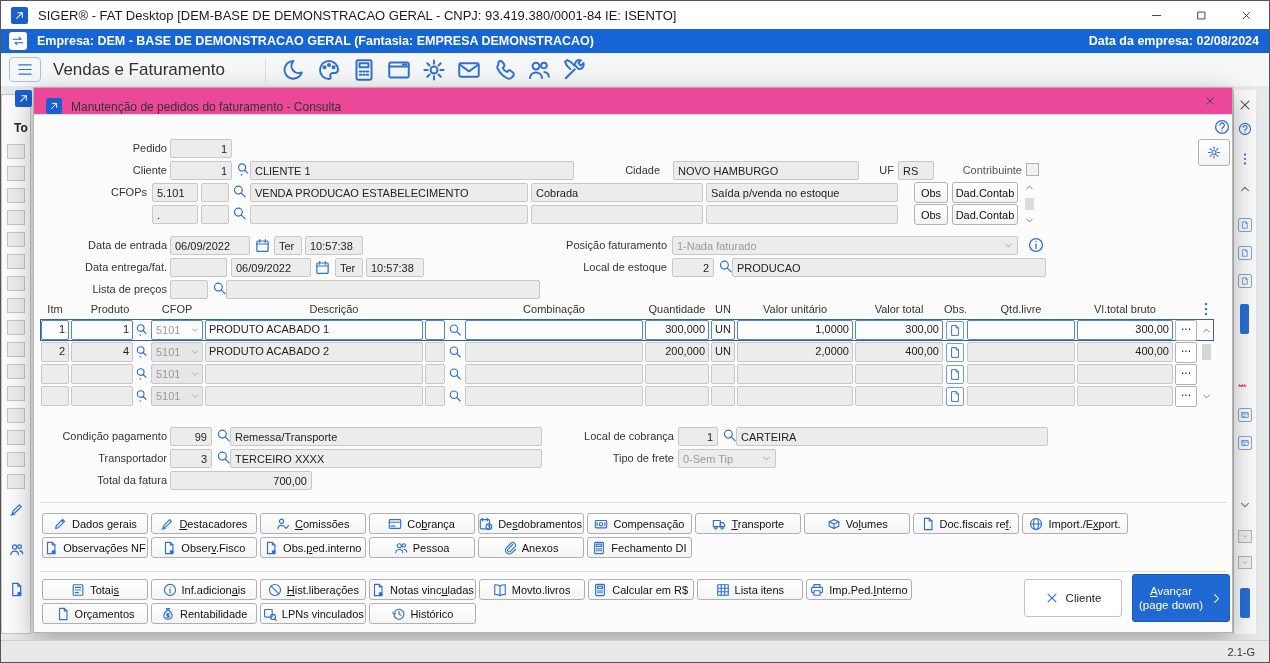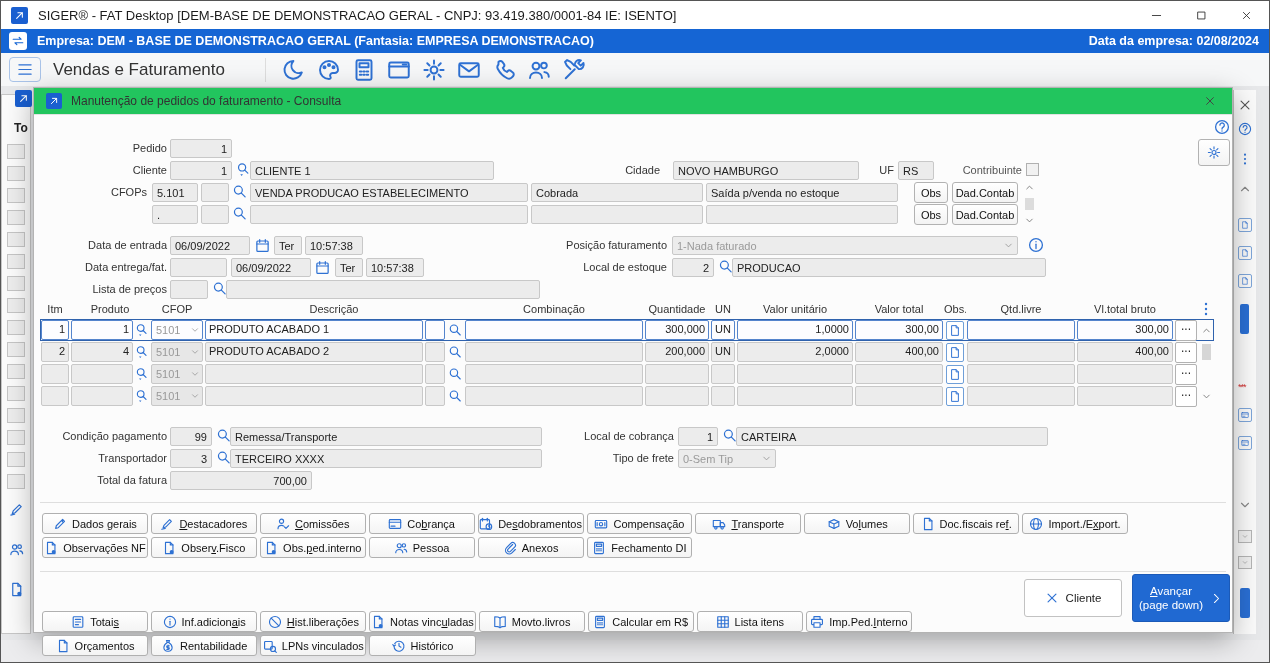--- a/index.html
+++ b/index.html
@@ -27,21 +27,21 @@
   .desktop{position:absolute;left:0;top:85px;right:0;bottom:22px;background:#e7e8ea;}
   .bgpanel-left{position:absolute;left:0;top:8px;width:30px;bottom:6px;background:#fbfbfb;border:1px solid #c6c6c6;box-sizing:border-box;}
   .bgpanel-left .hdr{display:block;font-size:12px;font-weight:bold;color:#222;padding:26px 0 2px 12px;}
   .bgbox{width:16px;height:13px;background:#ededed;border:1px solid #c5c5c5;margin:7px auto 0;}
   .bgico{position:absolute;left:7px;width:15px;height:15px;color:#2e71d3;}
   .bg-dlgicon{position:absolute;left:14px;top:4px;width:17px;height:17px;background:#1a5fd0;border-radius:2px;color:#fff;padding:2px;box-sizing:border-box;}
   .bgpanel-right{position:absolute;left:1232px;top:4px;width:22px;bottom:6px;background:#fafafa;border-left:1px solid #bdbdbd;}
   .bgr{position:absolute;left:4px;width:14px;height:14px;}
   
   .dialog{position:absolute;left:32px;top:1px;width:1200px;height:546px;background:#fcfcfc;border:1px solid #b3b3b3;box-shadow:0 8px 26px rgba(0,0,0,.3);box-sizing:border-box;}
-  .dlg-titlebar{height:26px;background:#22c55e;display:flex;align-items:center;border-bottom:1px solid #e2e2e2;}
+  .dlg-titlebar{height:26px;background:#ec4899;display:flex;align-items:flex-end;border-bottom:1px solid #e2e2e2;}
   .dlg-icon{width:16px;height:16px;background:#1a5fd0;border-radius:2px;margin-left:12px;color:#fff;padding:2px;box-sizing:border-box;flex:none;}
   .dlg-title{font-size:12px;color:#333;margin-left:9px;}
   .dlg-close{margin-left:auto;width:44px;height:100%;display:flex;align-items:center;justify-content:center;color:#444;}
   .dlg-close span{width:12px;height:12px;display:block;}
   .dlg-body{position:relative;height:518px;font-size:11px;color:#222;}
   .pos{position:absolute;box-sizing:border-box;}
   .lbl{font-size:11px;color:#333;text-align:right;line-height:19px;white-space:nowrap;}
   .fld{height:19px;background:#ececec;border:1px solid #c8c8c8;border-radius:2px;line-height:16px;padding:1px 4px;font-size:11px;color:#222;overflow:hidden;white-space:nowrap;}
   .fld.num{text-align:right;}
   .combo{height:19px;background:#ececec;border:1px solid #c8c8c8;border-radius:2px;display:flex;align-items:center;padding:0 3px 0 4px;color:#9a9a9a;}
@@ -75,21 +75,21 @@
   .iconcell i{width:14px;height:14px;display:block;}
   .obswrap,.morewrap,.scrollc{display:flex;align-items:center;justify-content:center;height:100%;}
   .obsbtn{width:18px;height:19px;background:#fff;border:1px solid #6f9fd8;border-radius:2px;color:#2e71d3;padding:2px;box-sizing:border-box;display:block;}
   .morebtn{width:20px;height:19px;background:#fff;border:1px solid #b2b2b2;border-radius:2px;text-align:center;line-height:11px;font-size:12px;color:#222;display:block;}
   .tsarr{width:11px;height:11px;color:#777;display:block;}
   .tsthumb{width:9px;height:16px;background:#d6d6d6;display:block;}
   
   .btnrow{position:absolute;display:grid;gap:3px;}
   #panel-row1,#panel-row2{left:8px;width:1086px;grid-template-columns:repeat(10,1fr);}
   #panel-row1{top:398px;} #panel-row2{top:422px;}
-  #action-row1,#action-row2{left:8px;width:870px;grid-template-columns:repeat(8,1fr);margin-top:32px;}
+  #action-row1,#action-row2{left:8px;width:870px;grid-template-columns:repeat(8,1fr);}
   #action-row1{top:464px;} #action-row2{top:488px;}
   #action-row2{grid-template-columns:repeat(8,1fr);}
   .pbtn{height:21px;background:linear-gradient(#ffffff,#f4f4f4);border:1px solid #b0b0b0;border-radius:3px;display:flex;align-items:center;justify-content:center;gap:5px;font-size:11px;color:#111;padding:0 2px;white-space:nowrap;overflow:hidden;cursor:default;font-family:"Liberation Sans",sans-serif;}
   .pbtn .bicon{width:14px;height:14px;color:#2e71d3;flex:none;}
   .cancelbtn{position:absolute;left:990px;top:464px;width:96px;height:36px;background:#fff;border:1px solid #c2c2c2;border-radius:3px;display:flex;align-items:center;justify-content:center;gap:7px;font-size:11.5px;color:#222;}
   .cancelbtn .bicon{width:14px;height:14px;color:#2e71d3;}
   .advbtn{position:absolute;left:1098px;top:459px;width:96px;height:46px;background:#2069d2;border:1px solid #1b5ab8;border-radius:3px;color:#fff;display:flex;align-items:center;justify-content:center;gap:7px;font-size:11.5px;}
   .advbtn .atxt{text-align:center;line-height:14px;}
   .advbtn .bicon{width:13px;height:13px;color:#fff;}
   
@@ -385,21 +385,21 @@
 
         <div class="pos lbl" style="left:13px;top:46px;width:120px">Cliente</div>
         <div class="pos fld num" style="left:136px;top:46px;width:62px">1</div>
         <div class="pos sicon" style="left:202px;top:47px" data-icon="search-sort">
             <svg viewBox="0 0 16 16" fill="none" stroke="currentColor" stroke-width="1.3" stroke-linecap="round" stroke-linejoin="round">
               <circle cx="6.5" cy="5.8" r="3.8"></circle>
               <line x1="9.3" y1="8.6" x2="12.6" y2="11.9"></line>
               <path d="M4.6 13l1.4 1.8L7.4 13z" fill="currentColor" stroke="none"></path>
             </svg>
           </div>
-        <div class="pos fld" style="left:216px;top:46px;width:244px">CLIENTE 1</div>
+        <div class="pos fld" style="left:216px;top:46px;width:324px">CLIENTE 1</div>
         <div class="pos lbl" style="left:506px;top:46px;width:120px">Cidade</div>
         <div class="pos fld" style="left:639px;top:46px;width:186px">NOVO HAMBURGO</div>
         <div class="pos lbl" style="left:820px;top:46px;width:40px">UF</div>
         <div class="pos fld" style="left:864px;top:46px;width:36px">RS</div>
         <div class="pos lbl" style="left:868px;top:46px;width:120px;color:#555">Contribuinte</div>
         <div class="pos checkbox" style="left:992px;top:48px"></div>
 
         <div class="pos lbl" style="left:13px;top:68px;width:100px">CFOPs</div>
         <div class="pos fld" style="left:118px;top:68px;width:46px">5.101</div>
         <div class="pos fld" style="left:167px;top:68px;width:28px"></div>
@@ -1091,13 +1091,16 @@
               <svg viewBox="0 0 16 16" fill="none" stroke="currentColor" stroke-width="1.3" stroke-linecap="round" stroke-linejoin="round">
                 <path d="M5.5 3L10.5 8 5.5 13"></path>
               </svg>
             </span>
         </div>
 
       </div>
     </div>
   </div>
 
+  <div class="statusbar">
+    <span>2.1-G</span>
+  </div>
 </div>
 
 </body></html>

